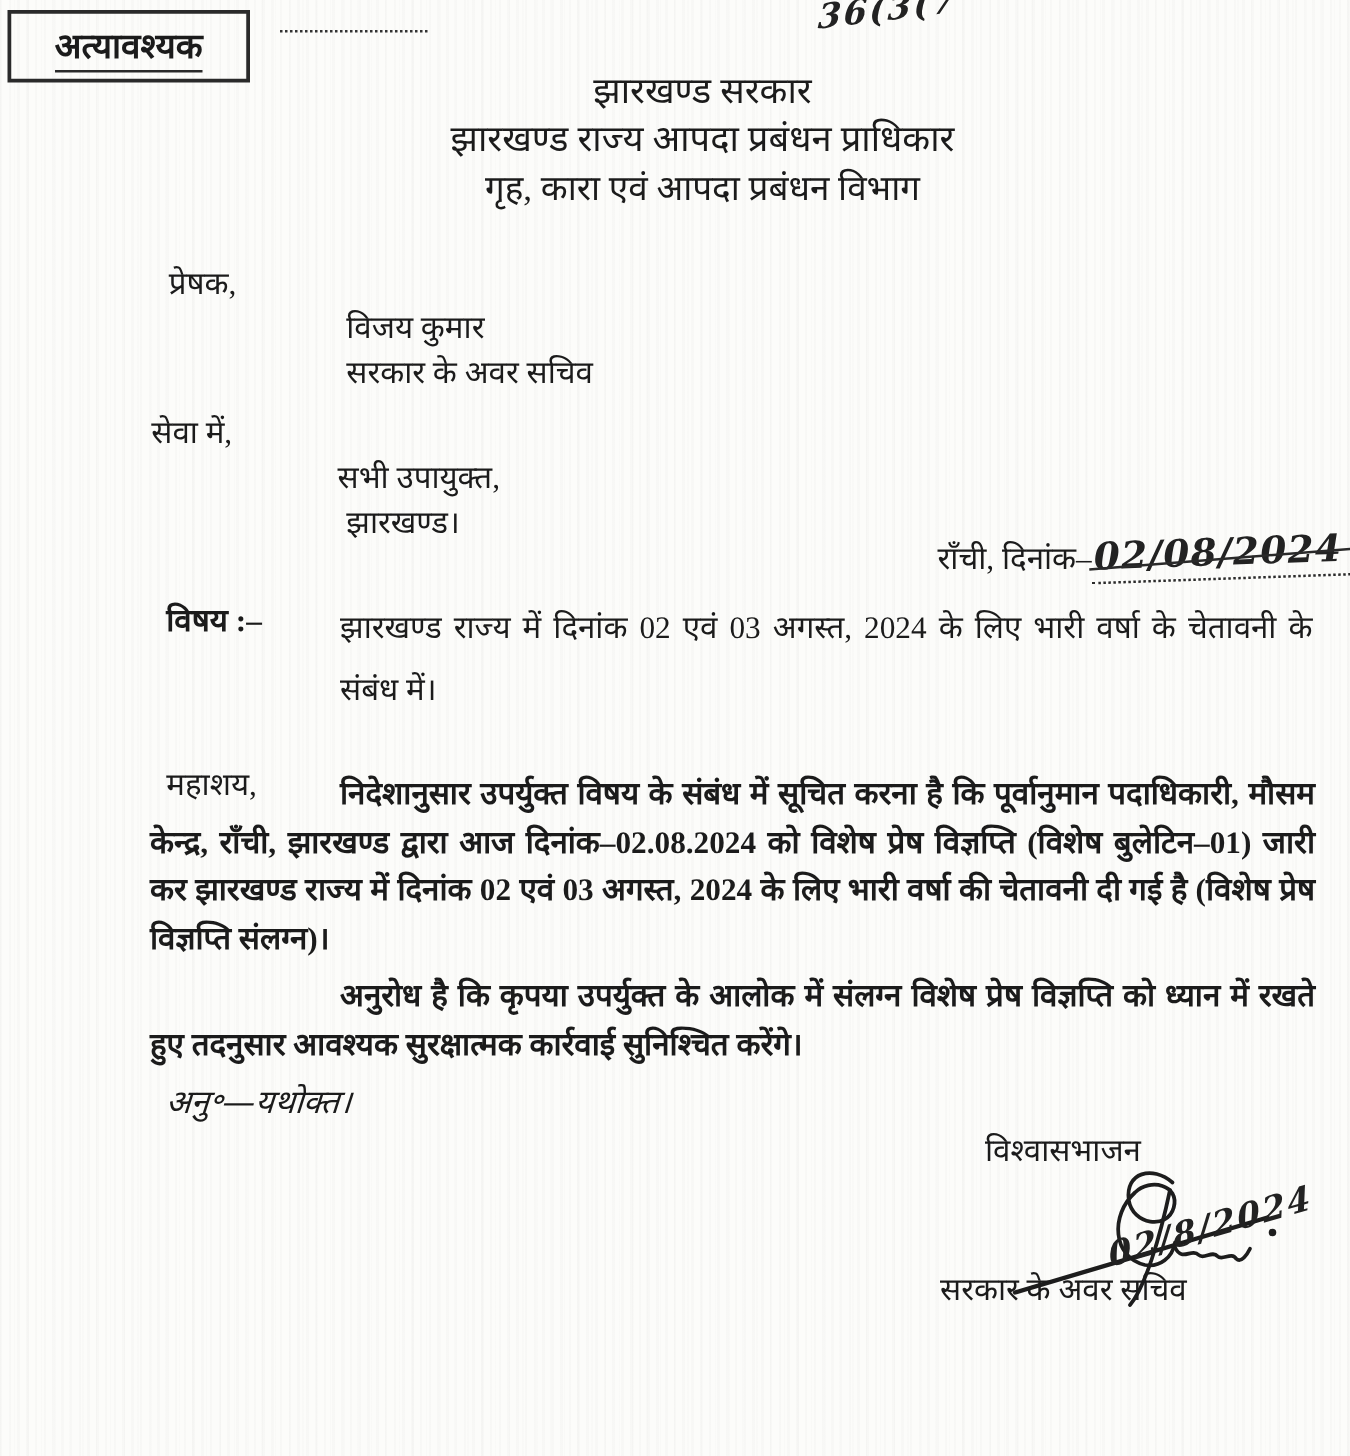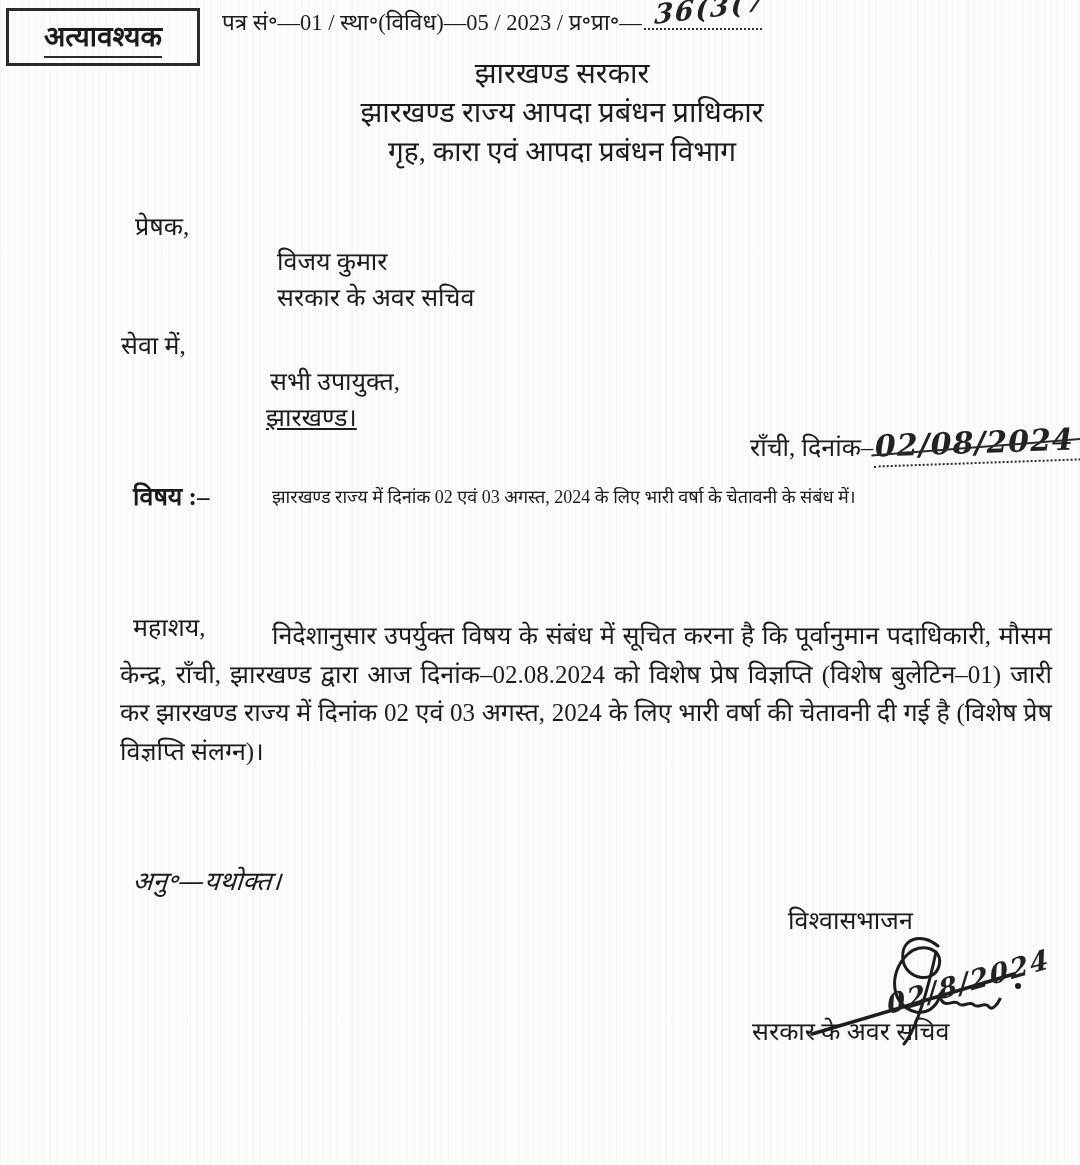--- a/index.html
+++ b/index.html
@@ -62,26 +62,26 @@
     transform:rotate(-2deg);top:-3px;
     border-bottom:2.5px dotted #2a2a2a;padding:0 6px 2px 2px;
   }
   .hw-date::after{
     content:"";position:absolute;left:-2px;right:-14px;top:58%;
     border-top:2px solid #2a2a2a;transform:rotate(-2.5deg);
   }
 
   
   .subject-label{left:133px;top:478px;font-size:25px;font-weight:bold;}
-  .subject-text{left:272px;top:478px;width:778px;font-size:18px;
-    line-height:39px;text-align:justify;}
+  .subject-text{left:272px;top:478px;width:778px;font-size:25px;
+    line-height:50px;text-align:justify;}
 
   .para{
     left:120px;width:932px;font-size:25px;line-height:38.5px;
-    text-align:justify;text-indent:152px;
+    text-align:justify;text-indent:152px;font-weight:bold;
   }
   .p1{top:617px;}
   .p2{top:779px;}
 
   .enclosure{left:133px;top:862px;font-size:26px;font-style:italic;
     font-family:"DejaVu Serif", serif;transform:skewX(-4deg);}
 
   .closing{left:788px;top:902px;font-size:25px;text-align:center;}
   .sig-svg{left:786px;top:930px;}
   .sig-date{
@@ -93,49 +93,50 @@
 </head>
 <body>
 
 <div class="page">
 
   <div class="abs stamp">
     <span>अत्यावश्यक</span>
   </div>
 
   <div class="abs refline">
-    <span>पत्र सं॰—01 / स्था॰(विविध)—05 / 2023 / प्र॰प्रा॰—</span><span class="dotted-leader"></span>
+    <span class="dotted-leader"></span>
     <span class="abs hand hw-ref">36(3(7</span>
   </div>
 
 
   <div class="abs letterhead">
     <div class="l1">झारखण्ड सरकार</div>
     <div class="l2">झारखण्ड राज्य आपदा प्रबंधन प्राधिकार</div>
     <div class="l3">गृह, कारा एवं आपदा प्रबंधन विभाग</div>
   </div>
 
   <div class="abs line25" style="left:135px;top:208px;">प्रेषक,</div>
   <div class="abs line25" style="left:277px;top:243px;">विजय कुमार</div>
   <div class="abs line25" style="left:277px;top:279px;">सरकार के अवर सचिव</div>
 
   <div class="abs line25" style="left:121px;top:327px;">सेवा में,</div>
   <div class="abs line25" style="left:270px;top:363px;">सभी उपायुक्त,</div>
-  <div class="abs line25" style="left:266px;top:399px;text-decoration:underline;">झारखण्ड।</div>
+  <div class="abs line25" style="left:277px;top:399px;">झारखण्ड।</div>
 
   <div class="abs dateline">
     <span>राँची, दिनांक–</span><span class="hand hw-date">02/08/2024</span>
   </div>
 
   <div class="abs subject-label">विषय :–</div>
   <div class="abs subject-text">झारखण्ड राज्य में दिनांक 02 एवं 03 अगस्त, 2024 के लिए भारी वर्षा के चेतावनी के संबंध में।</div>
 
   <div class="abs line25" style="left:133px;top:609px;">महाशय,</div>
 
   <div class="abs para p1">निदेशानुसार उपर्युक्त विषय के संबंध में सूचित करना है कि पूर्वानुमान पदाधिकारी, मौसम केन्द्र, राँची, झारखण्ड द्वारा आज दिनांक–02.08.2024 को विशेष प्रेष विज्ञप्ति (विशेष बुलेटिन–01) जारी कर झारखण्ड राज्य में दिनांक 02 एवं 03 अगस्त, 2024 के लिए भारी वर्षा की चेतावनी दी गई है (विशेष प्रेष विज्ञप्ति संलग्न)।</div>
+  <div class="abs para p2">अनुरोध है कि कृपया उपर्युक्त के आलोक में संलग्न विशेष प्रेष विज्ञप्ति को ध्यान में रखते हुए तदनुसार आवश्यक सुरक्षात्मक कार्रवाई सुनिश्चित करेंगे।</div>
 
   <div class="abs enclosure">अनु॰—यथोक्त।</div>
 
   <div class="abs closing">विश्वासभाजन</div>
 
   <svg class="abs sig-svg" width="290" height="118" viewBox="0 0 290 118">
     <g fill="none" stroke="#1d1d1d" stroke-width="3" stroke-linecap="round">
       <path d="M152,16 C136,2 114,8 117,30 C120,50 148,54 153,36 C158,18 134,12 122,24 C102,42 104,76 130,82 C142,84 152,76 154,64"></path>
       <path d="M150,22 C142,60 130,100 118,114"></path>
       <path d="M154,68 C160,80 167,68 173,74 C177,78 184,70 188,75 C192,79 199,71 203,77 C207,81 212,73 214,69"></path>

